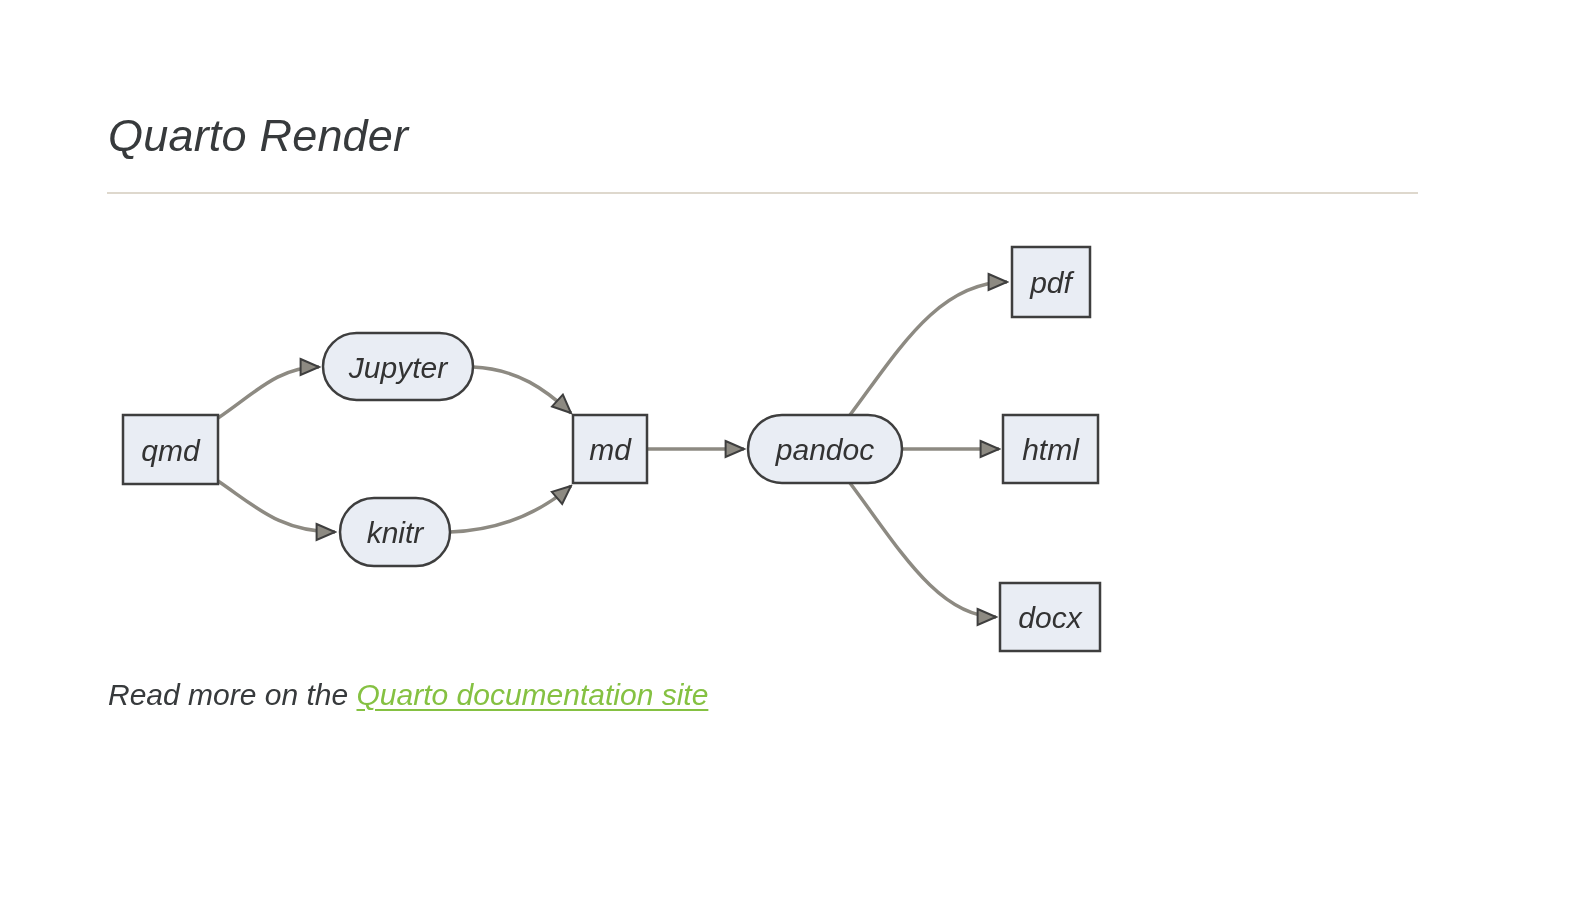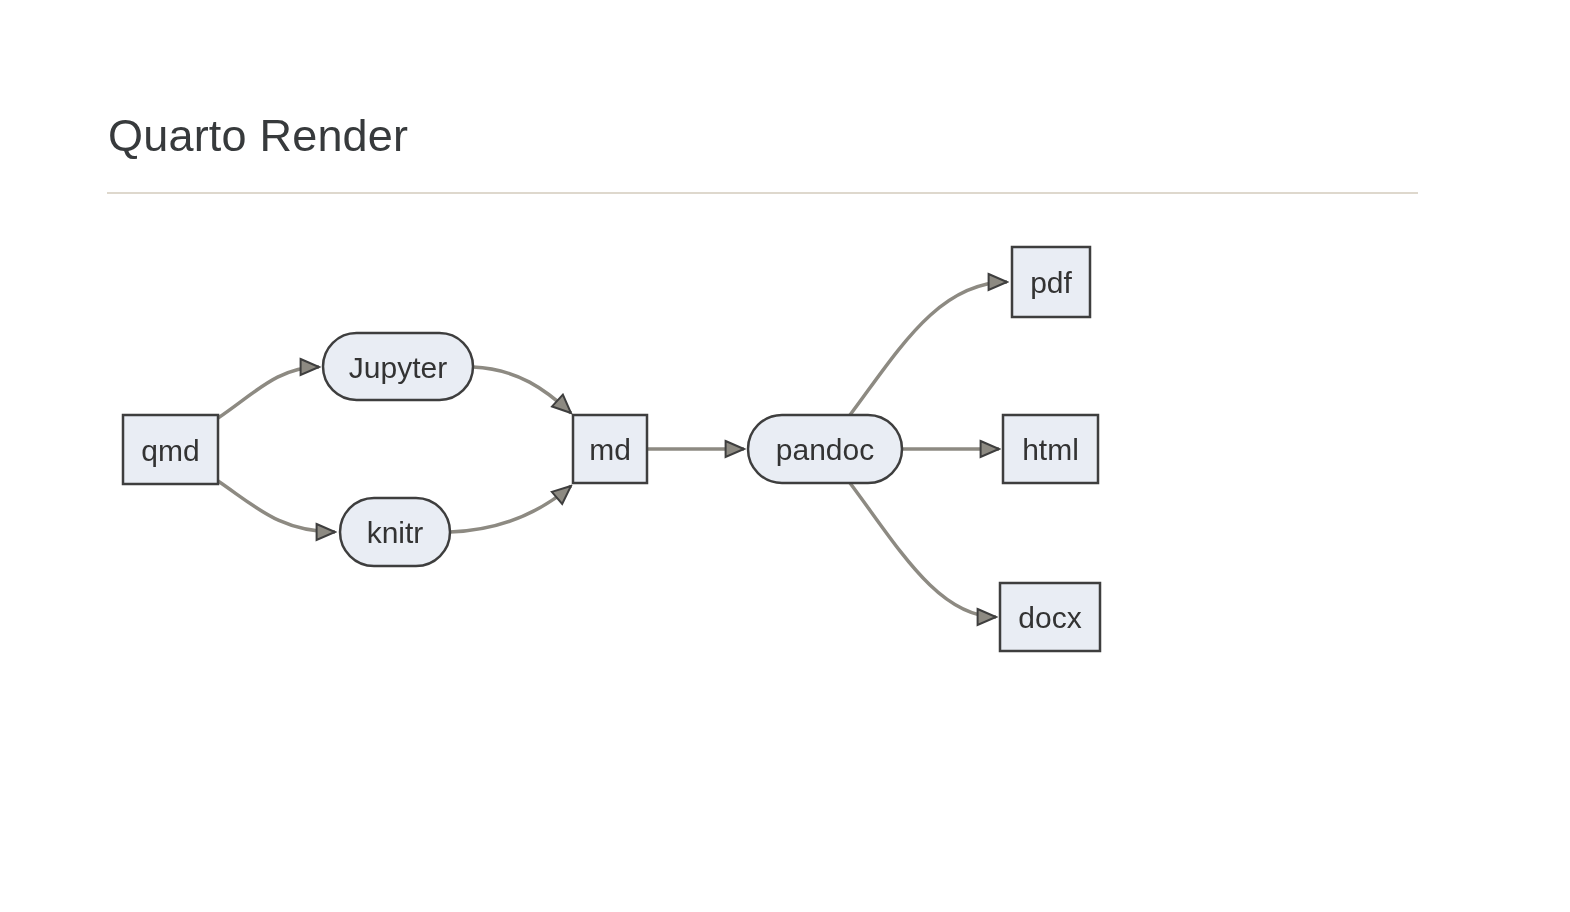--- a/index.html
+++ b/index.html
@@ -7,20 +7,21 @@
     padding: 0;
     background: #ffffff;
     font-family: "Liberation Sans", sans-serif;
   }
   .page {
     position: relative;
     width: 1418px;
     height: 912px;
     background: #ffffff;
     overflow: hidden;
+    font-style: italic;
   }
   .page-title {
     position: absolute;
     left: 108px;
     top: 110px;
     margin: 0;
     font-size: 45px;
     font-weight: 400;
     line-height: 1.15;
     color: #373a3c;
@@ -137,14 +138,15 @@
         <text class="node-label" x="940.5" y="214.5" text-anchor="middle" dominant-baseline="central">html</text>
       </g>
 
       <g>
         <rect class="node-shape" x="890" y="348" width="100" height="68"></rect>
         <text class="node-label" x="940" y="382.5" text-anchor="middle" dominant-baseline="central">docx</text>
       </g>
     </svg>
   </div>
 
+  <p class="read-more"><span>Read more on the </span><a class="doc-link" href="#">Quarto documentation site</a></p>
 
 </div>
 
 </body></html>

